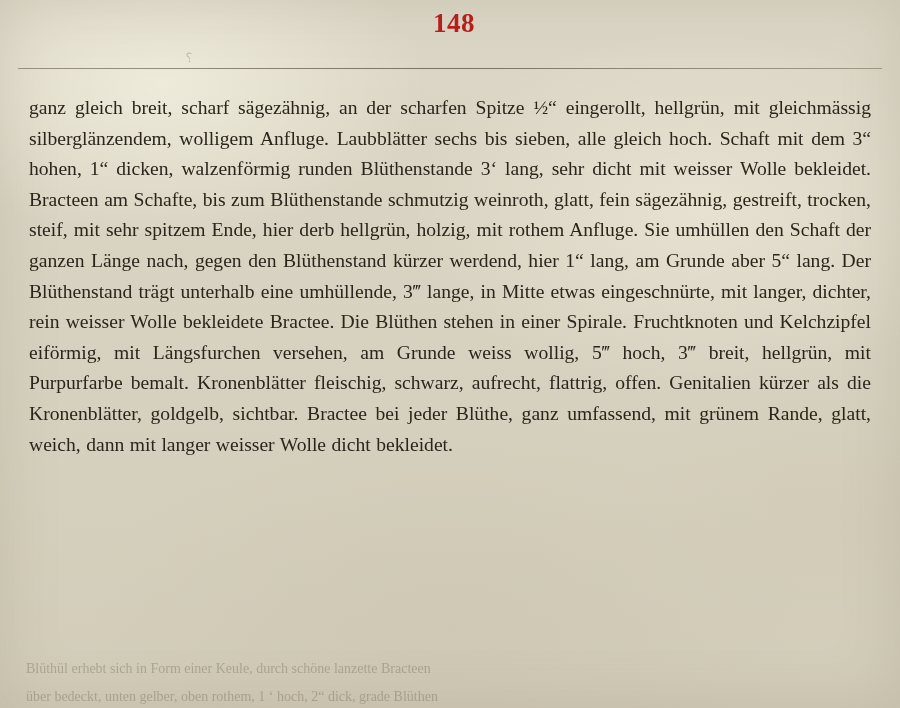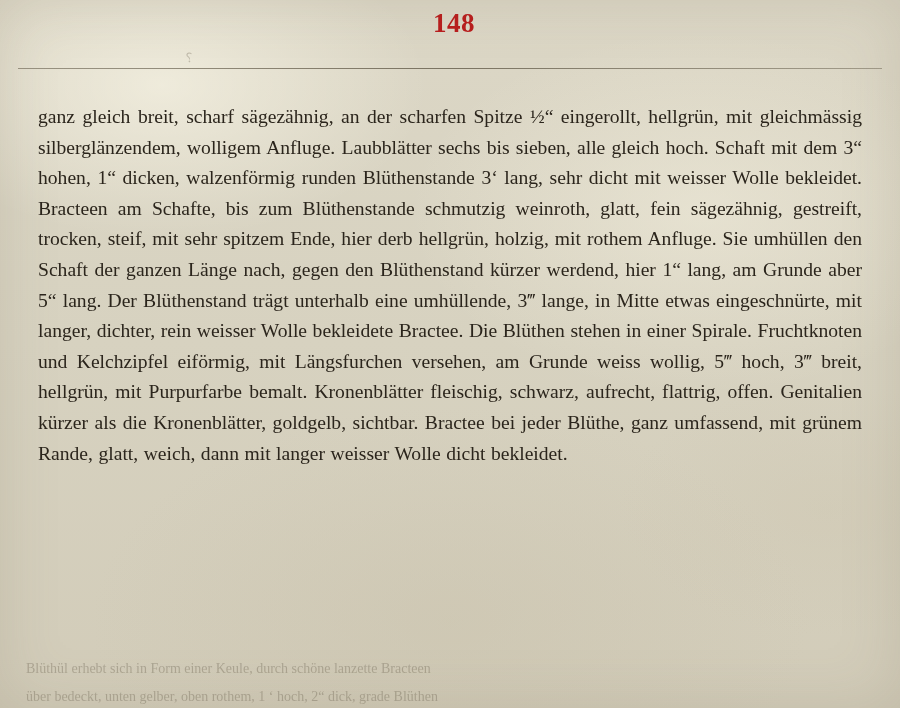--- a/index.html
+++ b/index.html
@@ -60,21 +60,21 @@
     line-height: 30.6px;
     color: #2b251c;
     text-align: justify;
     text-justify: inter-word;
     -webkit-hyphens: none;
     hyphens: none;
     word-spacing: 0.6px;
     font-family: "Liberation Serif", serif;
   }
   .body-text p {
-    margin: 16px;
+    margin: 7px;
   }
   
   .bleed {
     position: absolute;
     left: 26px;
     width: 850px;
     color: rgba(92,84,66,0.32);
     font-size: 14px;
     line-height: 28px;
     font-family: "Liberation Serif", serif;

